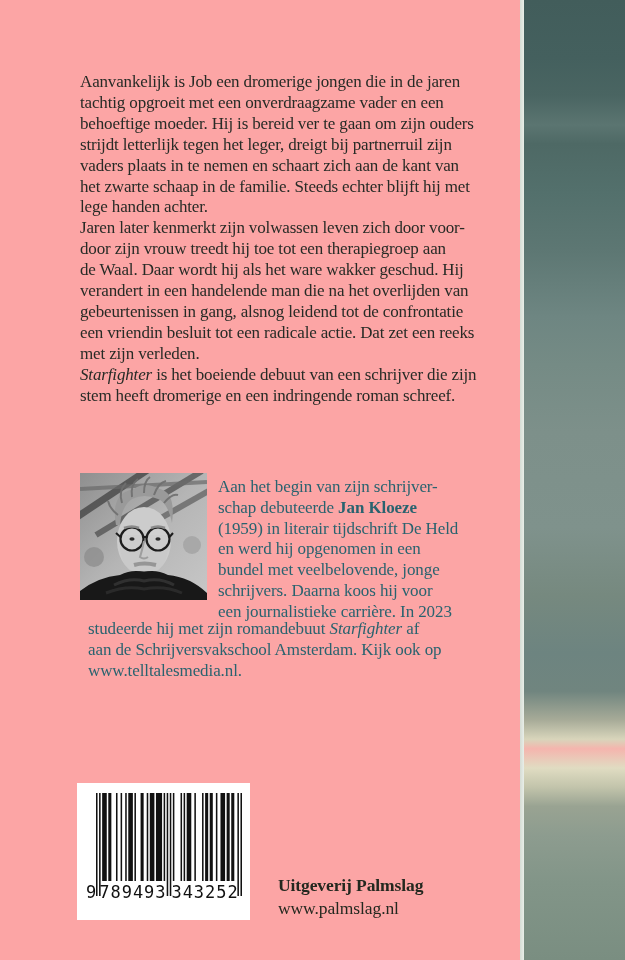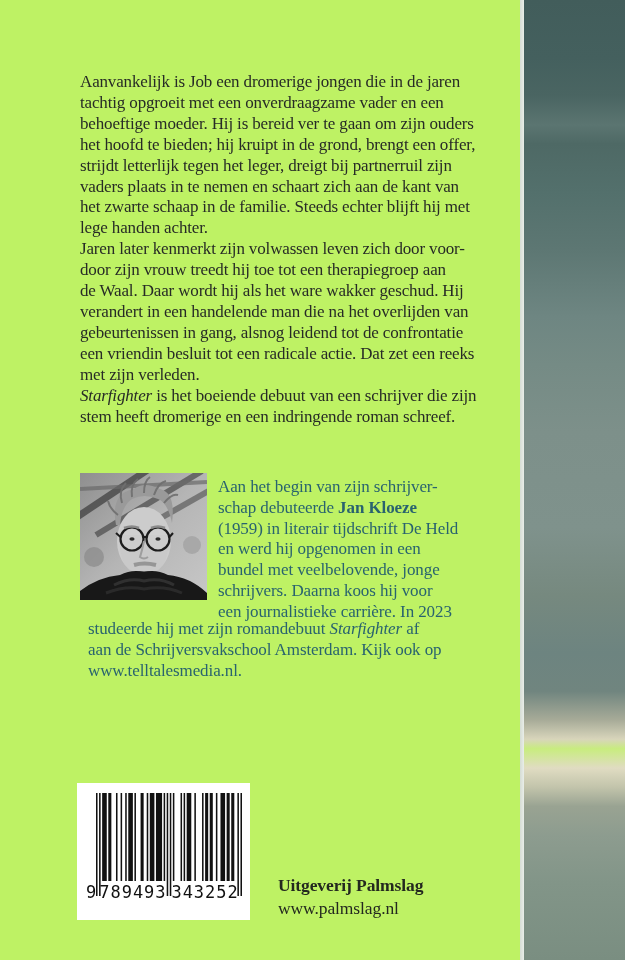--- a/index.html
+++ b/index.html
@@ -1,21 +1,21 @@
 <!DOCTYPE html>
 <html><head>
 <meta charset="utf-8">
 <style>
   html,body{margin:0;padding:0;}
   body{
     width:625px;height:960px;position:relative;overflow:hidden;
     background:#d5dcd4;
     font-family:"Liberation Serif", serif;
   }
-  .cover{position:absolute;inset:0;background:#bef264;}
+  .cover{position:absolute;inset:0;background:#fca5a5;}
   .strip-edge{
     position:absolute;top:0;left:520px;width:4px;height:960px;
     background:linear-gradient(90deg,#d5dcd4,#e9eee8);
   }
   .strip{
     position:absolute;top:0;left:524px;width:101px;height:960px;
     background:linear-gradient(180deg,
       #425d5b 0%, #44605e 6%, #4a6562 10%, #5b7571 13%, #4e6965 15%,
       #53706c 20%, #5d7773 26%, #6e8682 33%, #758b85 38%, #7d908a 45%,
       #7f928c 55%, #76897f 62%, #6d8480 68%, #70857f 72%, #a7ab98 75%,
@@ -57,21 +57,20 @@
 </head>
 <body>
 
 <div class="cover">
 
   <div class="synopsis">
     <div>
         <div class="line"><span>Aanvankelijk is Job een dromerige jongen die in de jaren</span></div>
         <div class="line"><span>tachtig opgroeit met een onverdraagzame vader en een</span></div>
         <div class="line"><span>behoeftige moeder. Hij is bereid ver te gaan om zijn ouders</span></div>
-        <div class="line"><span>het hoofd te bieden; hij kruipt in de grond, brengt een offer,</span></div>
         <div class="line"><span>strijdt letterlijk tegen het leger, dreigt bij partnerruil zijn</span></div>
         <div class="line"><span>vaders plaats in te nemen en schaart zich aan de kant van</span></div>
         <div class="line"><span>het zwarte schaap in de familie. Steeds echter blijft hij met</span></div>
         <div class="line"><span>lege handen achter.</span></div>
       </div>
     <div>
         <div class="line"><span>Jaren later kenmerkt zijn volwassen leven zich door voor-</span></div>
         <div class="line"><span>door zijn vrouw treedt hij toe tot een therapiegroep aan</span></div>
         <div class="line"><span>de Waal. Daar wordt hij als het ware wakker geschud. Hij</span></div>
         <div class="line"><span>verandert in een handelende man die na het overlijden van</span></div>

